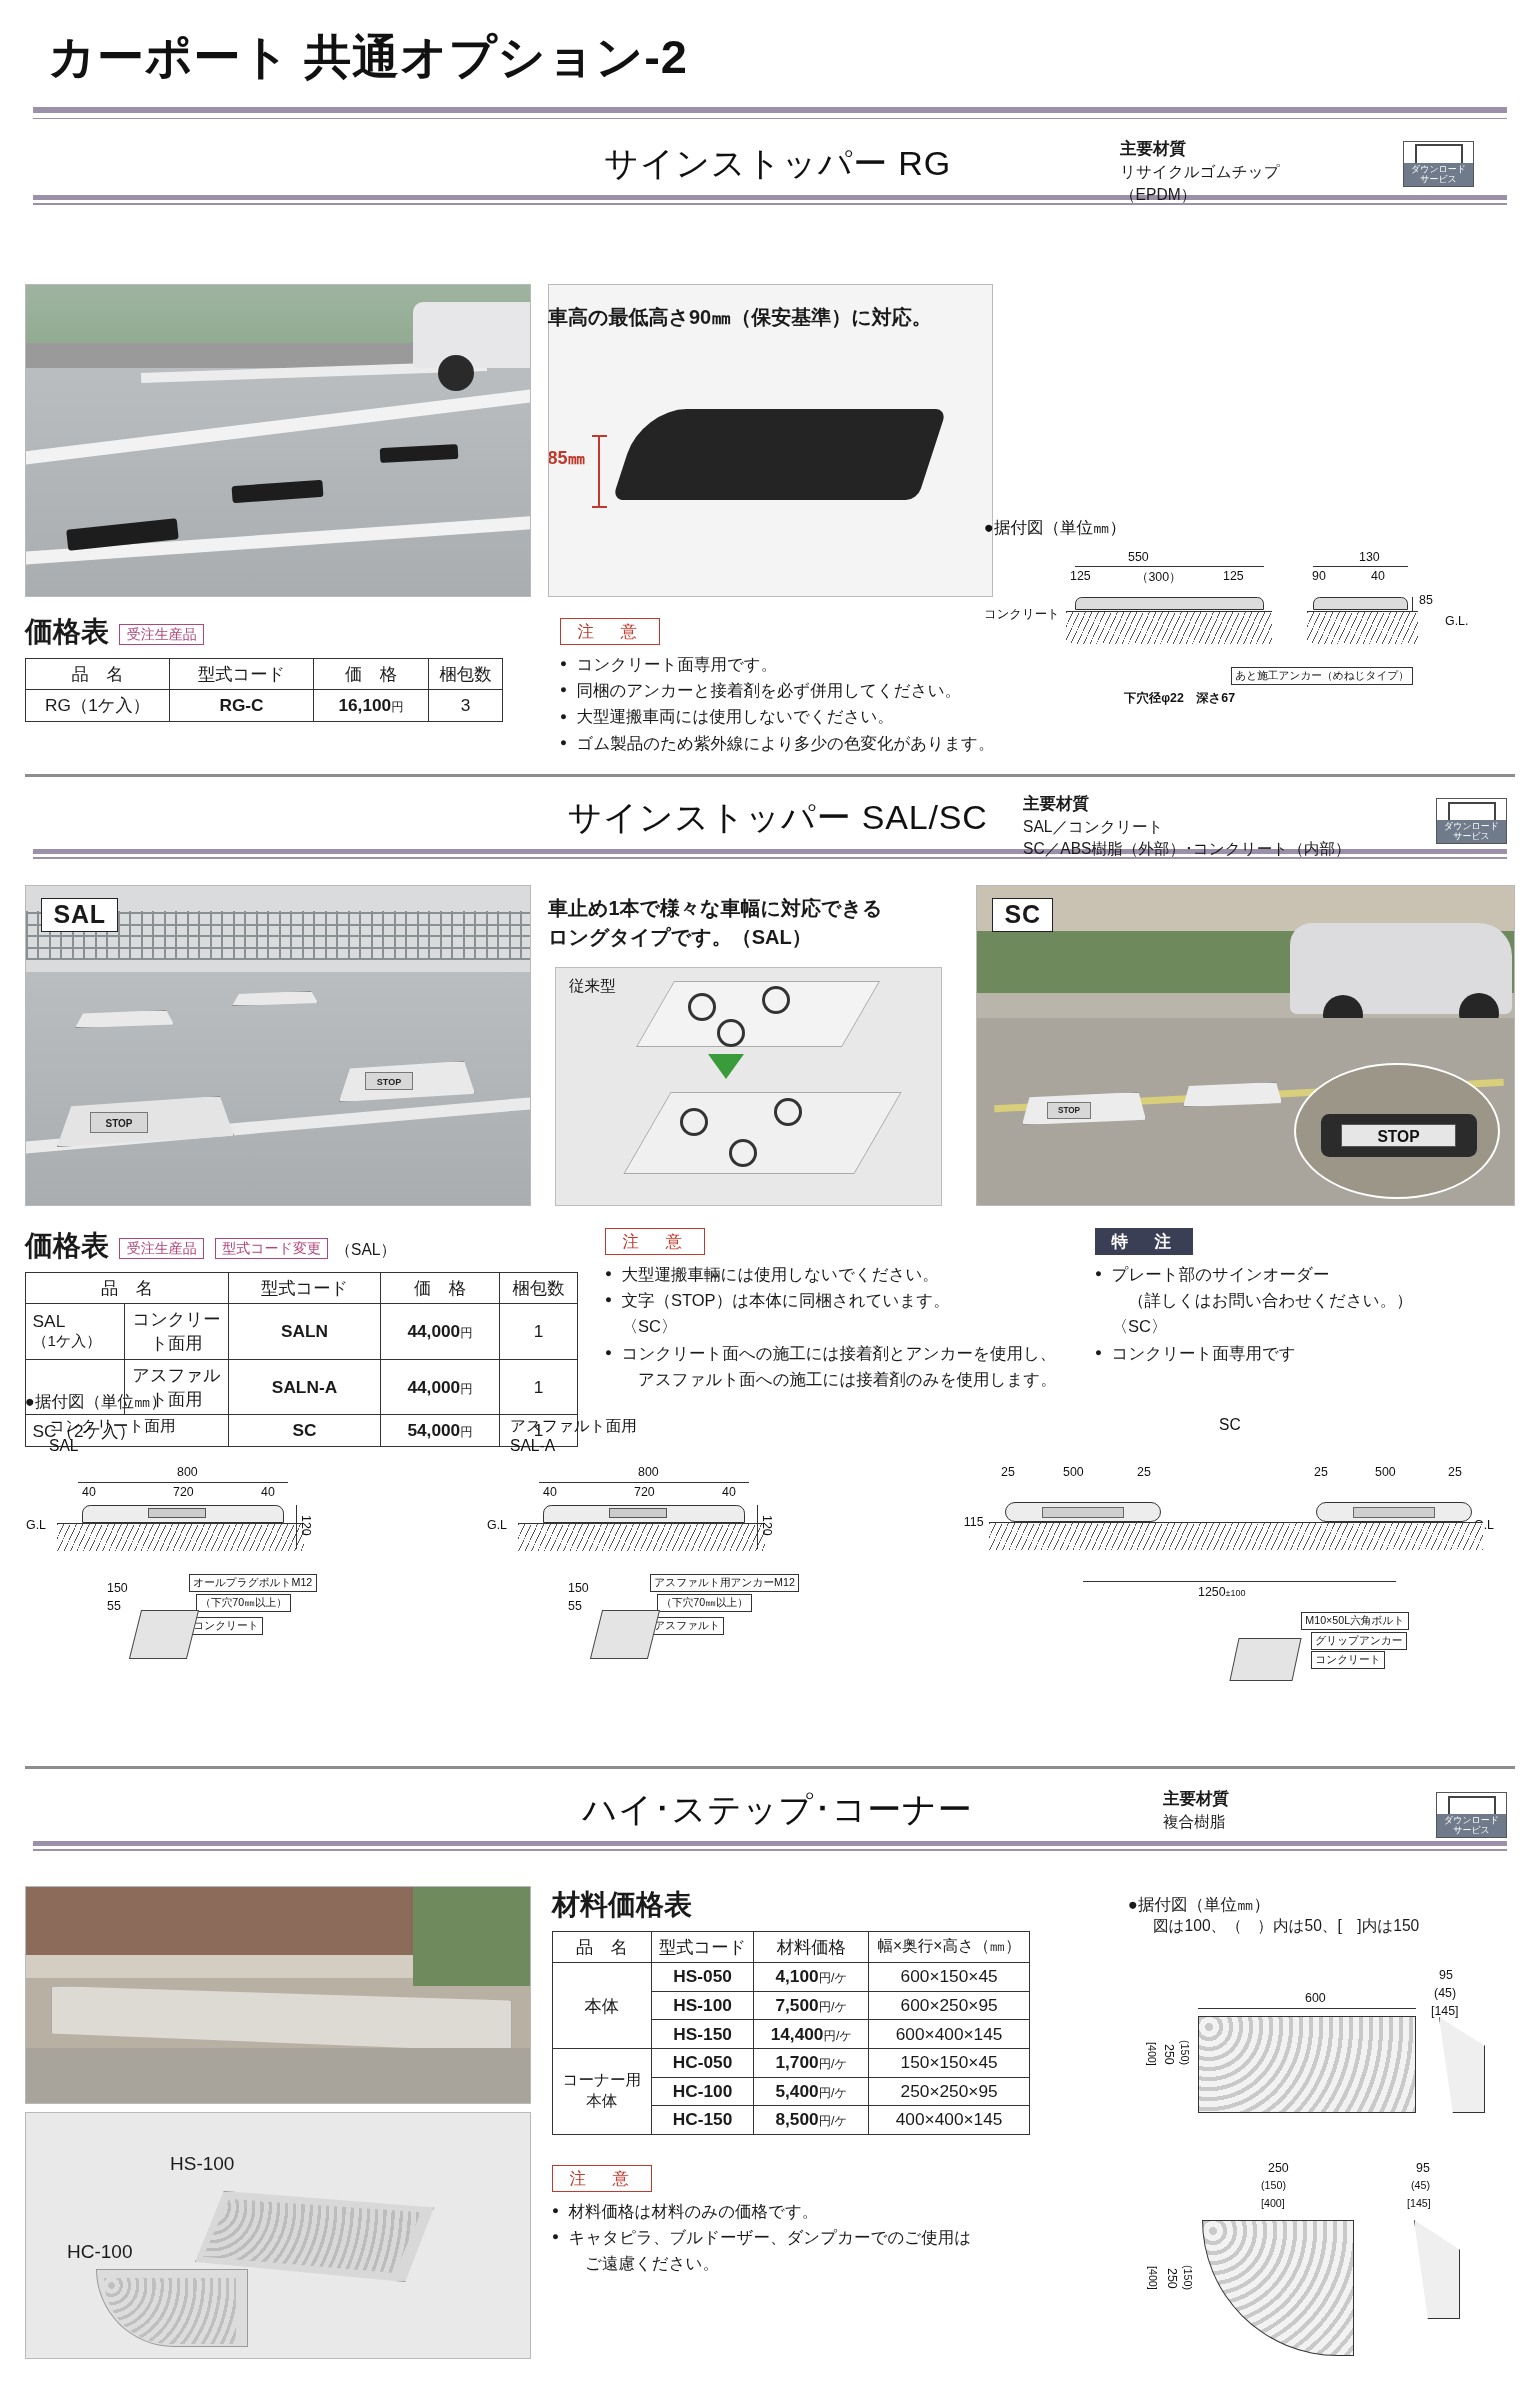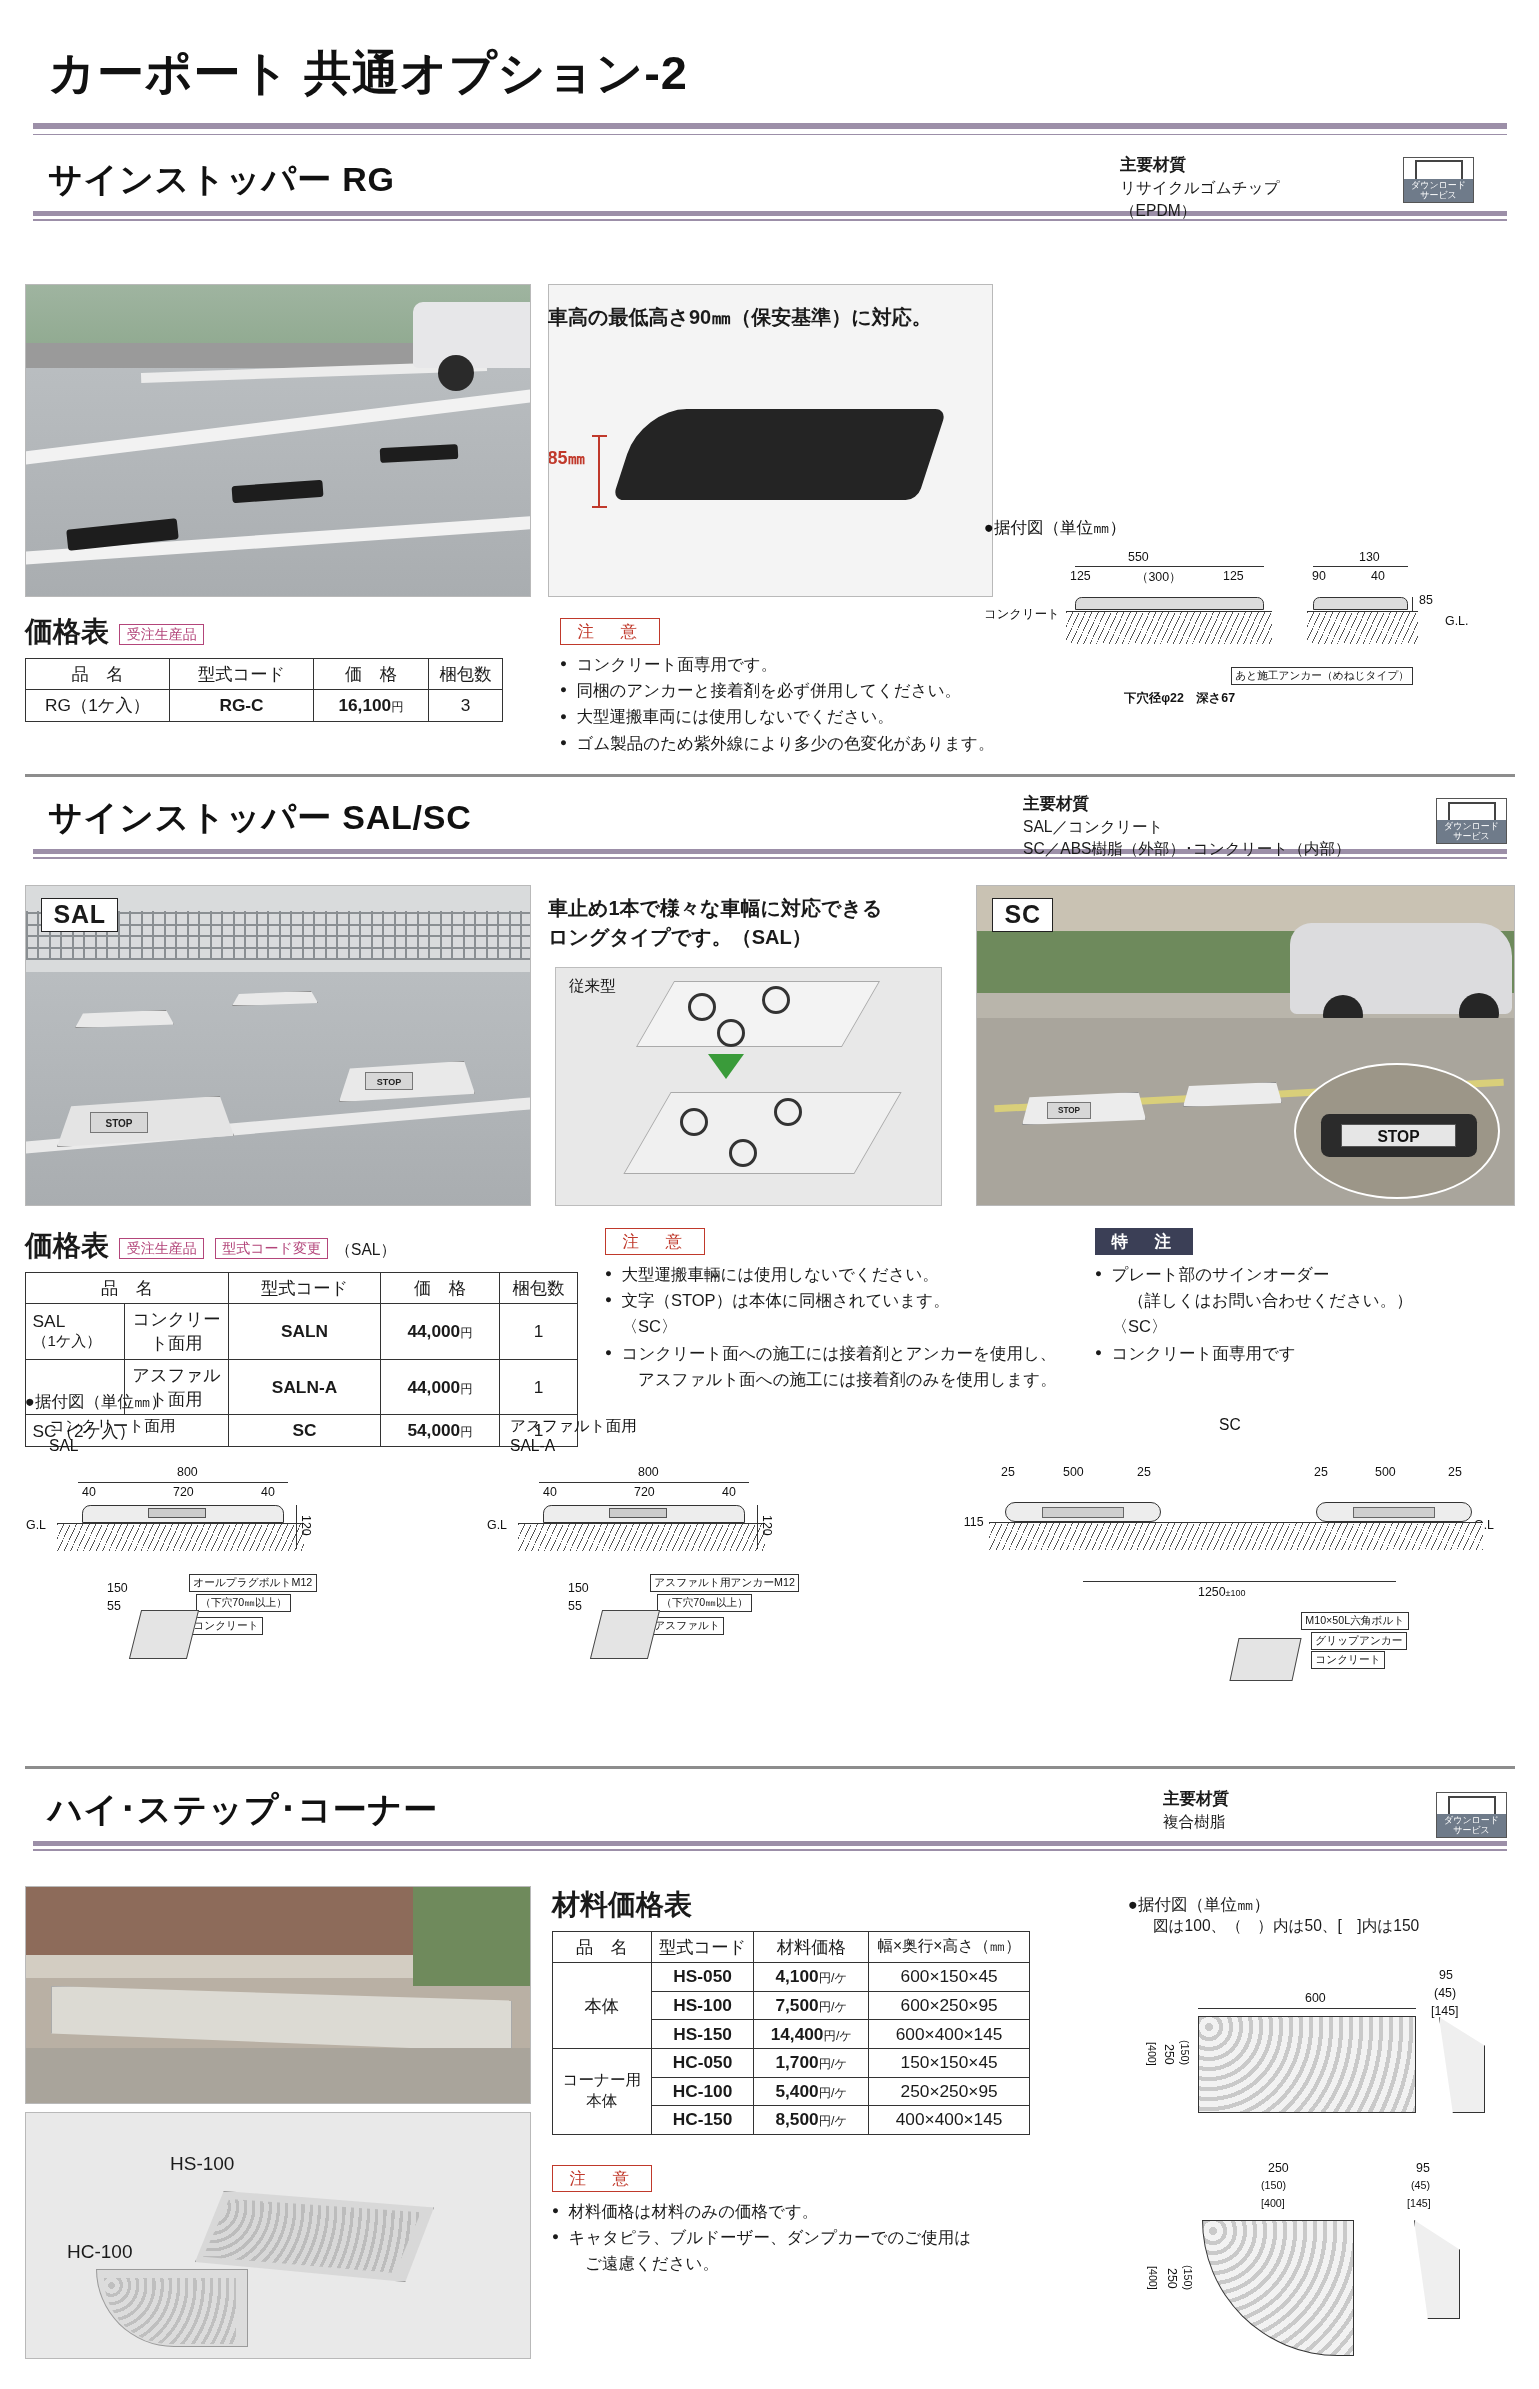--- a/index.html
+++ b/index.html
@@ -6,39 +6,40 @@
   html, body { margin: 0; padding: 0; }
   body {
     width: 1540px;
     height: 2389px;
     background: #ffffff;
     font-family: "Liberation Sans", sans-serif;
     color: #1a1a1a;
     position: relative;
     overflow: hidden;
   }
-  .page { position: relative; width: 1540px; height: 2113px; padding: 16px 33px; }
+  .page { position: relative; width: 1540px; height: 2113px; padding: 0 33px; }
 
   
   .page-title {
     font-size: 47px;
     font-weight: bold;
     letter-spacing: 0.8px;
     padding: 26px 0 18px 15px;
     color: #111;
   }
   .title-rule { height: 5.8px; background: #9c8fa8; margin: 0 0 5px 0; }
   .title-rule2 { height: 1.6px; background: #9c8fa8; margin-bottom: 21.4px; }
 
   .section-title {
     font-size: 34px;
-    font-weight: bold;
+    font-weight: normal;
     letter-spacing: 0.8px;
     padding-left: 15px;
     color: #111;
+    text-align: center;
   }
   .sec-rule { height: 5px; background: #9c8fa8; margin: 8.2px 0 3.3px; }
   .sec-rule2 { height: 1.6px; background: #9c8fa8; }
 
   
   .material-box {
     position: absolute;
     font-size: 15.6px;
     line-height: 1.45;
   }

